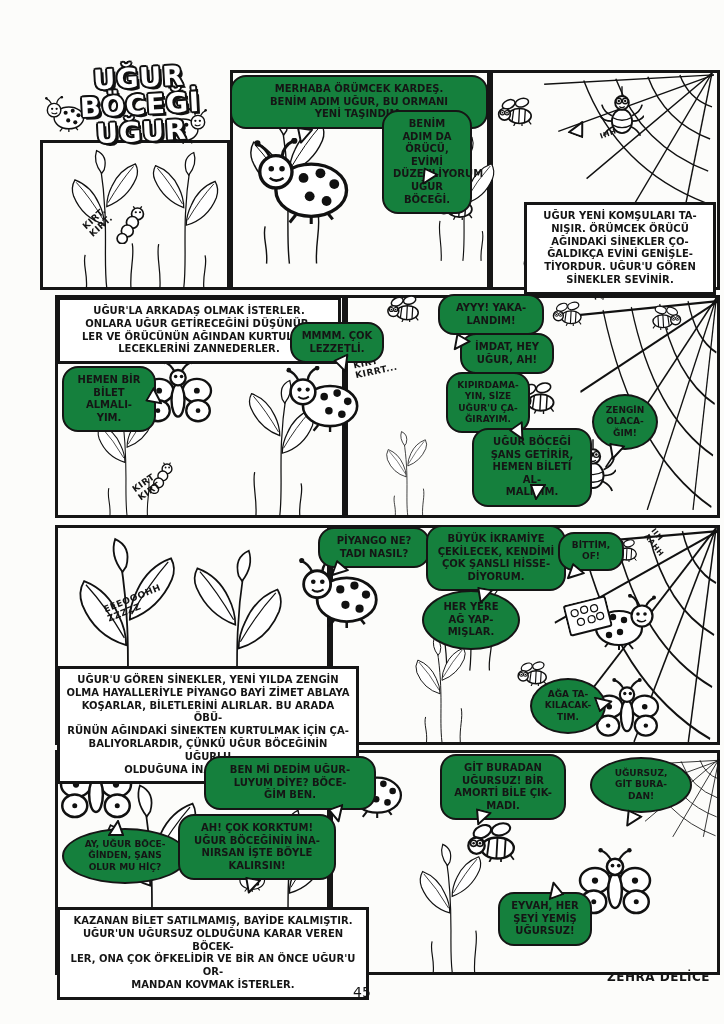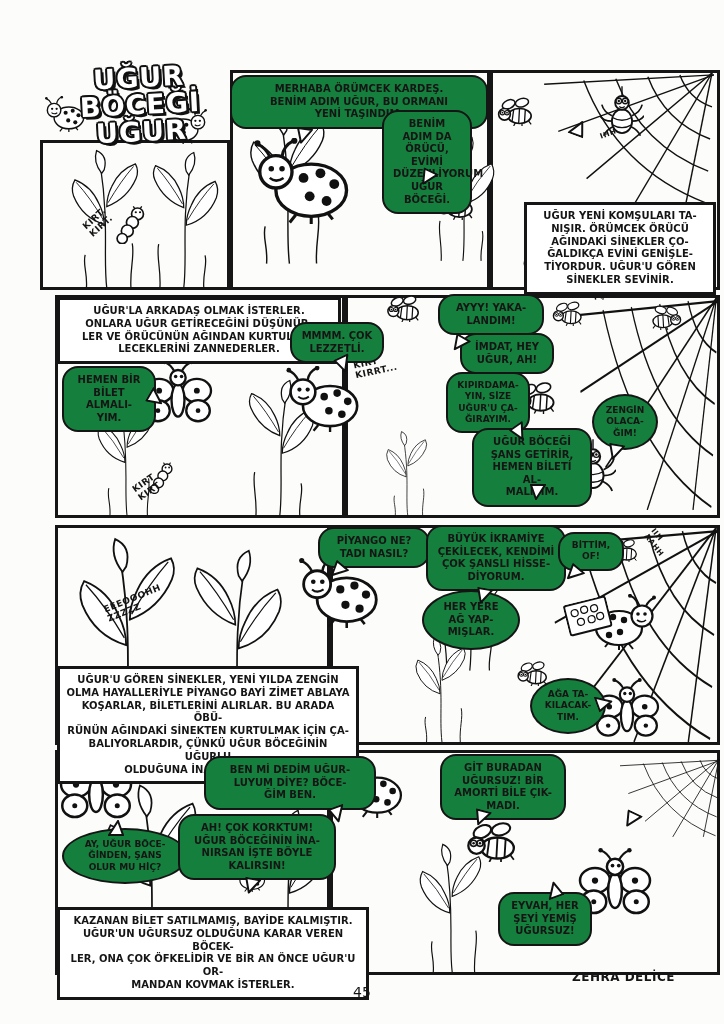--- a/index.html
+++ b/index.html
@@ -19,21 +19,21 @@
        letter-spacing:.5px;line-height:1.15;}
   .sfx.small{font-size:7.5px;}
   .deco{position:absolute;z-index:2;}
   .tail{position:absolute;z-index:7;width:16px;height:16px;}
   .title{position:absolute;left:38px;top:64px;width:204px;text-align:center;font-size:27px;
          font-weight:bold;line-height:1.0;transform:rotate(-3deg);color:#fff;letter-spacing:1px;
          white-space:pre-line;z-index:8;
          text-shadow:2px 0 #111,-2px 0 #111,0 2px #111,0 -2px #111,
                      1.5px 1.5px #111,-1.5px 1.5px #111,1.5px -1.5px #111,-1.5px -1.5px #111,3px 3px #111;}
   .pagenum{position:absolute;left:340px;top:984px;width:44px;text-align:center;font-size:14px;z-index:8;}
-  .author{position:absolute;left:572px;top:970px;width:150px;font-weight:bold;
+  .author{position:absolute;left:560px;top:970px;width:150px;text-align:right;font-weight:bold;
           font-size:12px;letter-spacing:.5px;z-index:8;}
 </style>
 </head>
 <body>
 
 <svg width="0" height="0" style="position:absolute" aria-hidden="true">
 <defs>
   <g id="g-ladybug">
     <path d="M28 50 l-4 5 M38 51 l0 5 M48 48 l4 5" stroke="#111" stroke-width="2" fill="none"></path>
     <ellipse cx="38" cy="34" rx="23" ry="17" fill="#fff" stroke="#111" stroke-width="2.2"></ellipse>
@@ -431,20 +431,23 @@
   <svg class="tail" style="left:244px;top:878px;transform:rotate(10deg)" viewBox="0 0 16 16">
       <use href="#g-tail"></use>
     </svg>
   <div class="bubble" style="left:440px;top:754px;width:126px">GİT BURADAN
 UĞURSUZ! BİR
 AMORTİ BİLE ÇIK-
 MADI.</div>
   <svg class="tail" style="left:474px;top:810px;transform:rotate(15deg)" viewBox="0 0 16 16">
       <use href="#g-tail"></use>
     </svg>
+  <div class="bubble round fs9" style="left:590px;top:757px;width:102px">UĞURSUZ,
+GİT BURA-
+DAN!</div>
   <svg class="tail" style="left:624px;top:812px;transform:rotate(25deg)" viewBox="0 0 16 16">
       <use href="#g-tail"></use>
     </svg>
   <div class="bubble" style="left:498px;top:892px;width:94px">EYVAH, HER
 ŞEYİ YEMİŞ
 UĞURSUZ!</div>
   <svg class="tail" style="left:546px;top:882px;transform:rotate(160deg)" viewBox="0 0 16 16">
       <use href="#g-tail"></use>
     </svg>
   <div class="caption" style="left:57px;top:907px;width:312px">KAZANAN BİLET SATILMAMIŞ, BAYİDE KALMIŞTIR.

